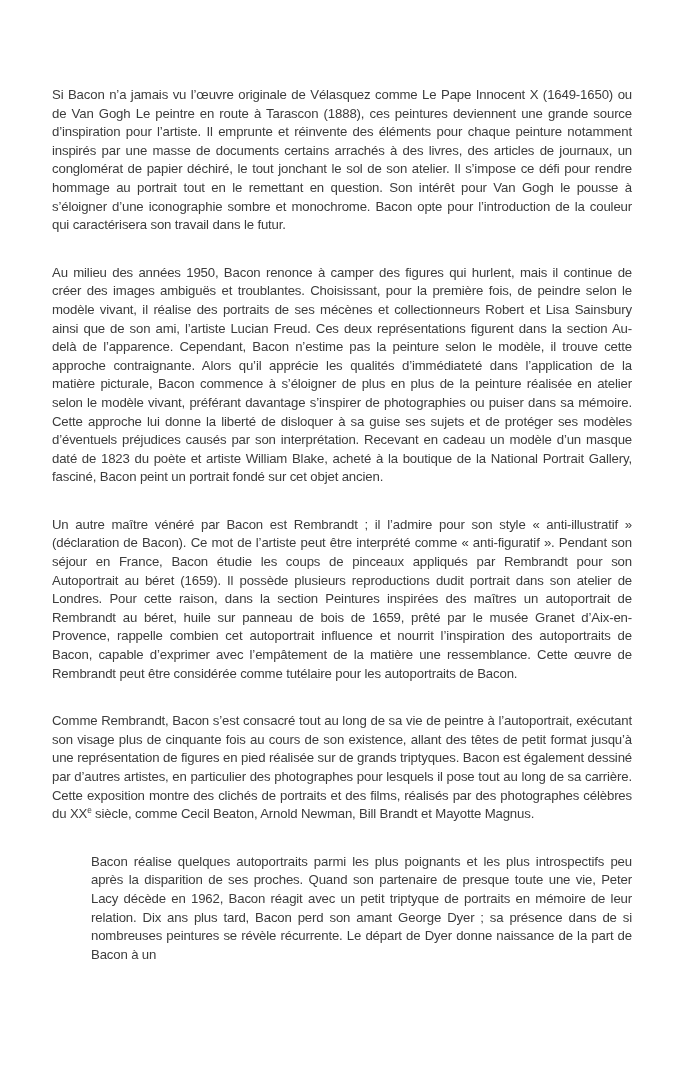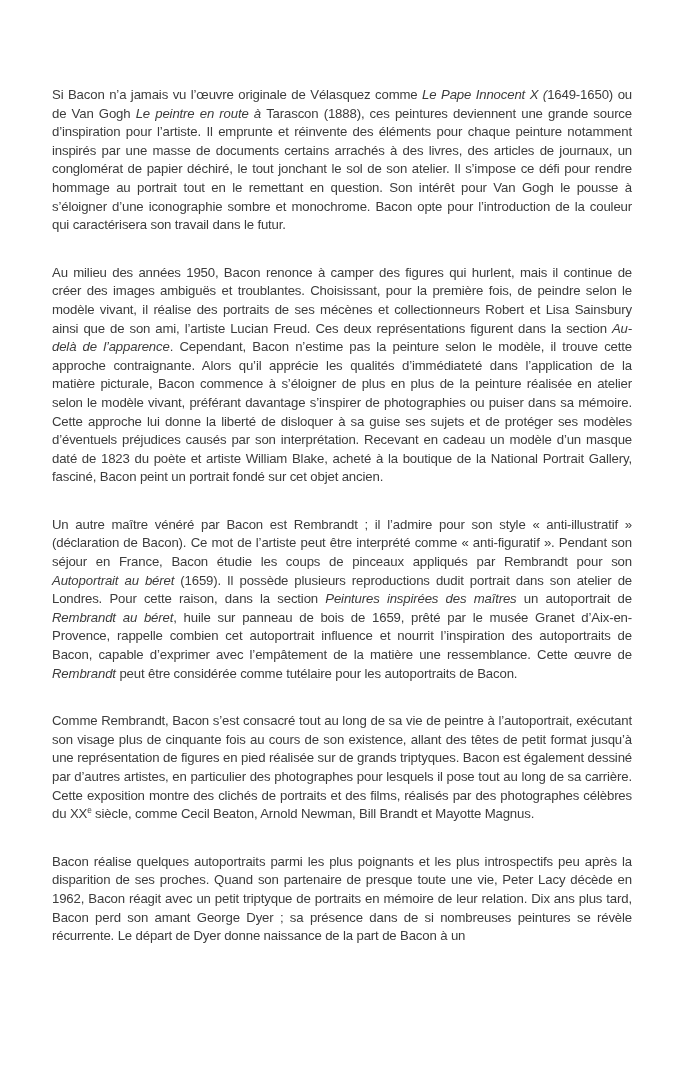--- a/index.html
+++ b/index.html
@@ -26,23 +26,23 @@
     letter-spacing: -0.15px;
     color: #3c3c3c;
     text-align: justify;
   }
   .text-block p {
     margin: 0 0 29px 0;
     padding: 0;
   }
   .text-block p:last-child {
     margin-bottom: 0;
+    margin-left: 39px;
   }
   .run-i {
-    font-style: italic;
   }
   .run-sup {
     font-size: 0.62em;
     vertical-align: super;
     line-height: 0;
   }
 </style>
 </head>
 <body>
 

